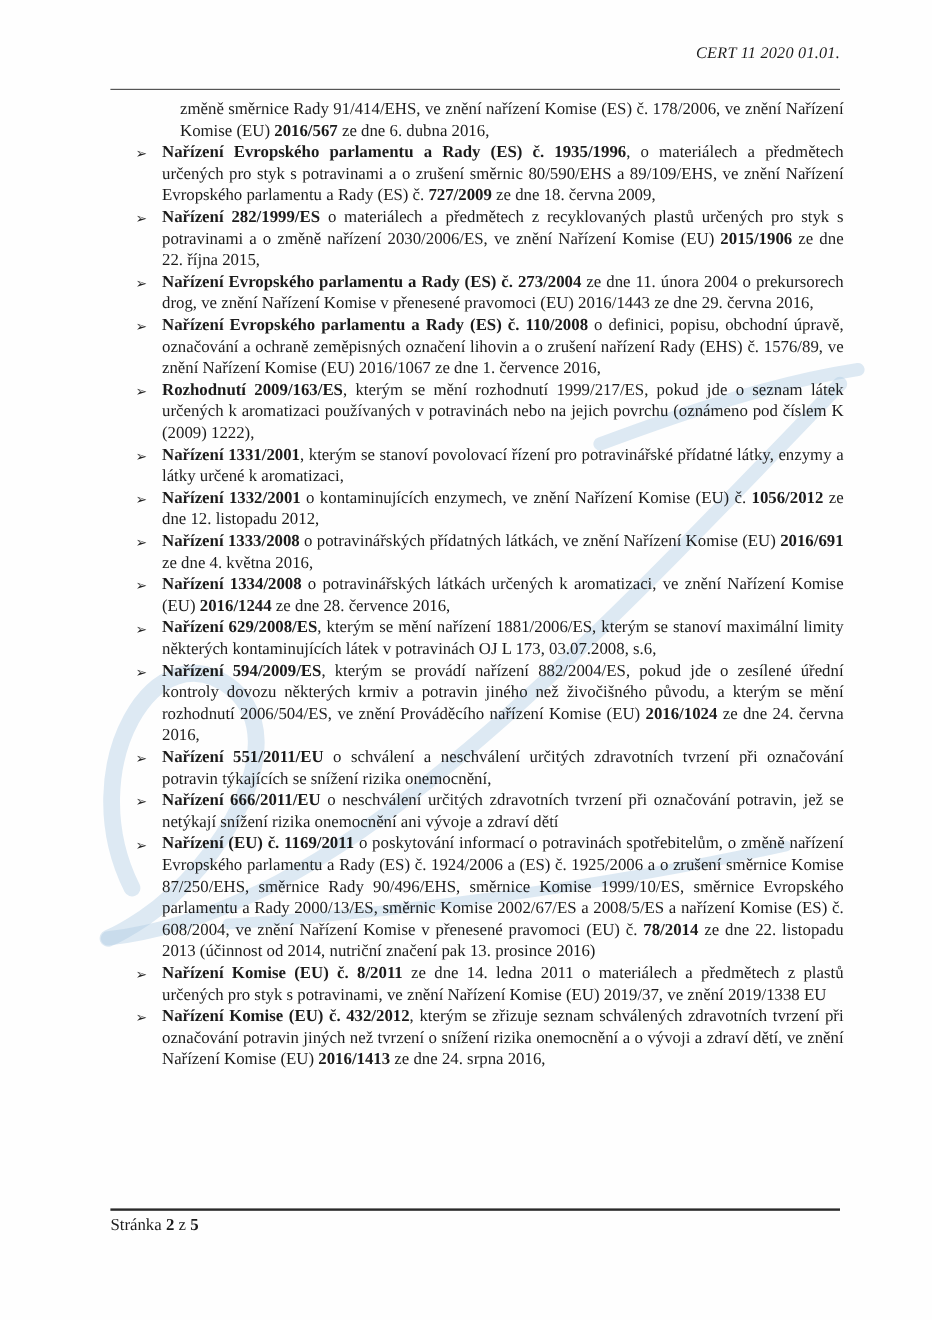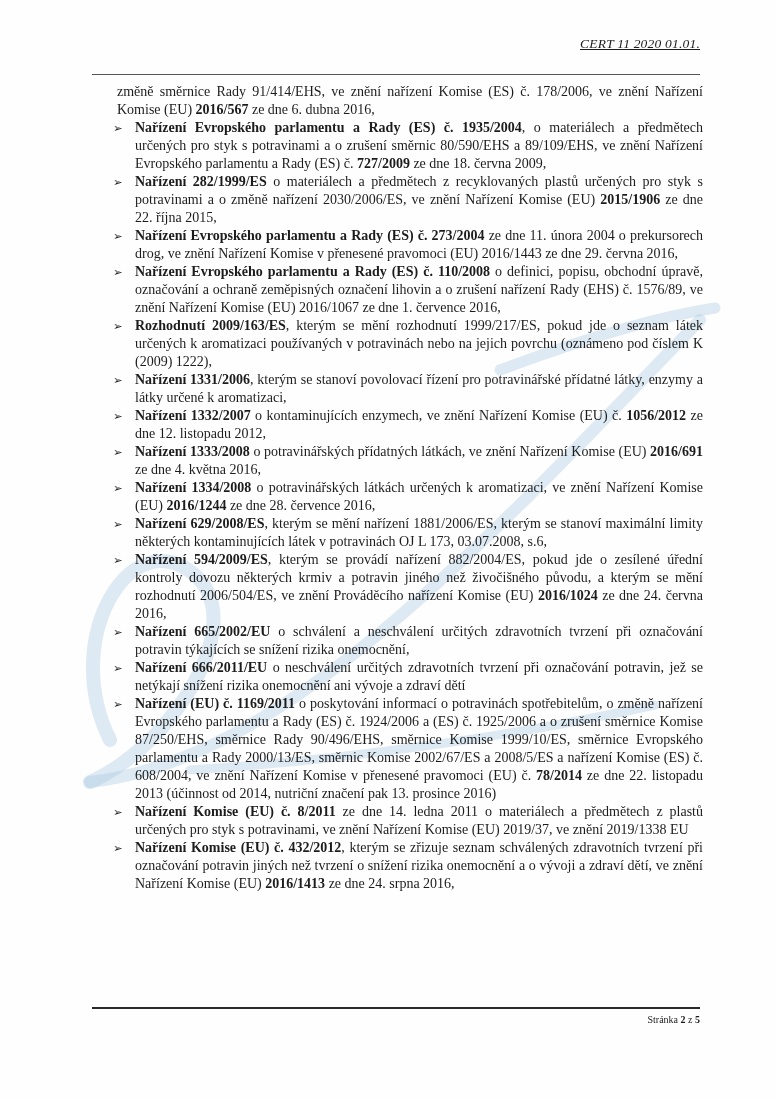--- a/index.html
+++ b/index.html
@@ -9,45 +9,45 @@
     font-family:"Liberation Serif","DejaVu Serif",serif;
     color:#1c1c1c;
     position:relative;
   }
   .page { position:absolute; inset:0; background:#fefefe; }
 
   .watermark { position:absolute; inset:0; z-index:0; pointer-events:none; }
 
   .doc-header {
     position:absolute; top:36px; right:77px; z-index:2;
-    font-style:italic; font-size:13.5px; letter-spacing:.2px;text-decoration:underline;
+    font-style:italic; font-size:13.5px; letter-spacing:.2px;
   }
   .rule { position:absolute; left:92px; width:608px; border:none; z-index:2; }
   .rule-top { top:74px; border-top:1px solid #555; }
   .rule-bottom { top:1007px; border-top:2px solid #2a2a2a; }
 
   .content {
     position:absolute; top:83px; left:113px; width:590px; z-index:1;
     font-size:14px; line-height:18px; text-align:justify;
   }
-  .intro { margin-left:4px; text-align:justify; }
+  .intro { margin-left:37px; text-align:justify; }
 
   .reg-list { list-style:none; }
   .reg-list li { display:flex; align-items:flex-start; }
   .marker {
     flex:0 0 22px; width:22px;
     font-family:"DejaVu Sans",sans-serif;
     font-size:11.5px; line-height:18px; color:#222;
   }
   .item-text { flex:1; text-align:justify; }
   .b { font-weight:bold; }
 
   .page-footer {
     position:absolute; top:1014px; left:92px; width:608px; z-index:2;
-    text-align:right; font-size:10px;
+    text-align:left; font-size:14px;
   }
 </style>
 </head>
 <body>
 
 <div class="page">
 
   <div class="watermark">
     <svg width="777" height="1100" viewBox="0 0 777 1100" xmlns="http://www.w3.org/2000/svg">
       <g fill="none" stroke="#a9c9e2" stroke-opacity="0.38" stroke-linecap="round">
@@ -63,65 +63,65 @@
     <span>CERT 11 2020 01.01.</span>
   </div>
 
   <hr class="rule rule-top">
 
   <div class="content">
     <p class="intro"><span>změně směrnice Rady 91/414/EHS, ve znění nařízení Komise (ES) č. 178/2006, ve znění Nařízení Komise (EU) </span><span class="b">2016/567</span><span> ze dne 6. dubna 2016,</span></p>
     <ul class="reg-list">
         <li>
           <span class="marker">➢</span>
-          <span class="item-text"><span class="b">Nařízení Evropského parlamentu a Rady (ES) č. 1935/2004</span><span>, o materiálech a předmětech určených pro styk s potravinami a o zrušení směrnic 80/590/EHS a 89/109/EHS, ve znění Nařízení Evropského parlamentu a Rady (ES) č. </span><span class="b">727/2009</span><span> ze dne 18. června 2009,</span></span>
+          <span class="item-text"><span class="b">Nařízení Evropského parlamentu a Rady (ES) č. 1935/1996</span><span>, o materiálech a předmětech určených pro styk s potravinami a o zrušení směrnic 80/590/EHS a 89/109/EHS, ve znění Nařízení Evropského parlamentu a Rady (ES) č. </span><span class="b">727/2009</span><span> ze dne 18. června 2009,</span></span>
         </li>
         <li>
           <span class="marker">➢</span>
           <span class="item-text"><span class="b">Nařízení 282/1999/ES</span><span> o materiálech a předmětech z recyklovaných plastů určených pro styk s potravinami a o změně nařízení 2030/2006/ES, ve znění Nařízení Komise (EU) </span><span class="b">2015/1906</span><span> ze dne 22. října 2015,</span></span>
         </li>
         <li>
           <span class="marker">➢</span>
           <span class="item-text"><span class="b">Nařízení Evropského parlamentu a Rady (ES) č. 273/2004</span><span> ze dne 11. února 2004 o prekursorech drog, ve znění Nařízení Komise v přenesené pravomoci (EU) 2016/1443 ze dne 29. června 2016,</span></span>
         </li>
         <li>
           <span class="marker">➢</span>
           <span class="item-text"><span class="b">Nařízení Evropského parlamentu a Rady (ES) č. 110/2008</span><span> o definici, popisu, obchodní úpravě, označování a ochraně zeměpisných označení lihovin a o zrušení nařízení Rady (EHS) č. 1576/89, ve znění Nařízení Komise (EU) 2016/1067 ze dne 1. července 2016,</span></span>
         </li>
         <li>
           <span class="marker">➢</span>
           <span class="item-text"><span class="b">Rozhodnutí 2009/163/ES</span><span>, kterým se mění rozhodnutí 1999/217/ES, pokud jde o seznam látek určených k aromatizaci používaných v potravinách nebo na jejich povrchu (oznámeno pod číslem K (2009) 1222),</span></span>
         </li>
         <li>
           <span class="marker">➢</span>
-          <span class="item-text"><span class="b">Nařízení 1331/2006</span><span>, kterým se stanoví povolovací řízení pro potravinářské přídatné látky, enzymy a látky určené k aromatizaci,</span></span>
+          <span class="item-text"><span class="b">Nařízení 1331/2001</span><span>, kterým se stanoví povolovací řízení pro potravinářské přídatné látky, enzymy a látky určené k aromatizaci,</span></span>
         </li>
         <li>
           <span class="marker">➢</span>
-          <span class="item-text"><span class="b">Nařízení 1332/2007</span><span> o kontaminujících enzymech, ve znění Nařízení Komise (EU) č. </span><span class="b">1056/2012</span><span> ze dne 12. listopadu 2012,</span></span>
+          <span class="item-text"><span class="b">Nařízení 1332/2001</span><span> o kontaminujících enzymech, ve znění Nařízení Komise (EU) č. </span><span class="b">1056/2012</span><span> ze dne 12. listopadu 2012,</span></span>
         </li>
         <li>
           <span class="marker">➢</span>
           <span class="item-text"><span class="b">Nařízení 1333/2008</span><span> o potravinářských přídatných látkách, ve znění Nařízení Komise (EU) </span><span class="b">2016/691</span><span> ze dne 4. května 2016,</span></span>
         </li>
         <li>
           <span class="marker">➢</span>
           <span class="item-text"><span class="b">Nařízení 1334/2008</span><span> o potravinářských látkách určených k aromatizaci, ve znění Nařízení Komise (EU) </span><span class="b">2016/1244</span><span> ze dne 28. července 2016,</span></span>
         </li>
         <li>
           <span class="marker">➢</span>
           <span class="item-text"><span class="b">Nařízení 629/2008/ES</span><span>, kterým se mění nařízení 1881/2006/ES, kterým se stanoví maximální limity některých kontaminujících látek v potravinách OJ L 173, 03.07.2008, s.6,</span></span>
         </li>
         <li>
           <span class="marker">➢</span>
           <span class="item-text"><span class="b">Nařízení 594/2009/ES</span><span>, kterým se provádí nařízení 882/2004/ES, pokud jde o zesílené úřední kontroly dovozu některých krmiv a potravin jiného než živočišného původu, a kterým se mění rozhodnutí 2006/504/ES, ve znění Prováděcího nařízení Komise (EU) </span><span class="b">2016/1024</span><span> ze dne 24. června 2016,</span></span>
         </li>
         <li>
           <span class="marker">➢</span>
-          <span class="item-text"><span class="b">Nařízení 665/2002/EU</span><span> o schválení a neschválení určitých zdravotních tvrzení při označování potravin týkajících se snížení rizika onemocnění,</span></span>
+          <span class="item-text"><span class="b">Nařízení 551/2011/EU</span><span> o schválení a neschválení určitých zdravotních tvrzení při označování potravin týkajících se snížení rizika onemocnění,</span></span>
         </li>
         <li>
           <span class="marker">➢</span>
           <span class="item-text"><span class="b">Nařízení 666/2011/EU</span><span> o neschválení určitých zdravotních tvrzení při označování potravin, jež se netýkají snížení rizika onemocnění ani vývoje a zdraví dětí</span></span>
         </li>
         <li>
           <span class="marker">➢</span>
           <span class="item-text"><span class="b">Nařízení (EU) č. 1169/2011</span><span>  o poskytování informací o potravinách spotřebitelům, o změně nařízení Evropského parlamentu a Rady (ES) č. 1924/2006 a (ES) č. 1925/2006 a o zrušení směrnice Komise 87/250/EHS, směrnice Rady 90/496/EHS, směrnice Komise 1999/10/ES, směrnice Evropského parlamentu a Rady 2000/13/ES, směrnic Komise 2002/67/ES a 2008/5/ES a nařízení Komise (ES) č. 608/2004, ve znění Nařízení Komise v přenesené pravomoci (EU) č. </span><span class="b">78/2014</span><span> ze dne 22. listopadu 2013 (účinnost od 2014, nutriční značení pak 13. prosince 2016)</span></span>
         </li>
         <li>

